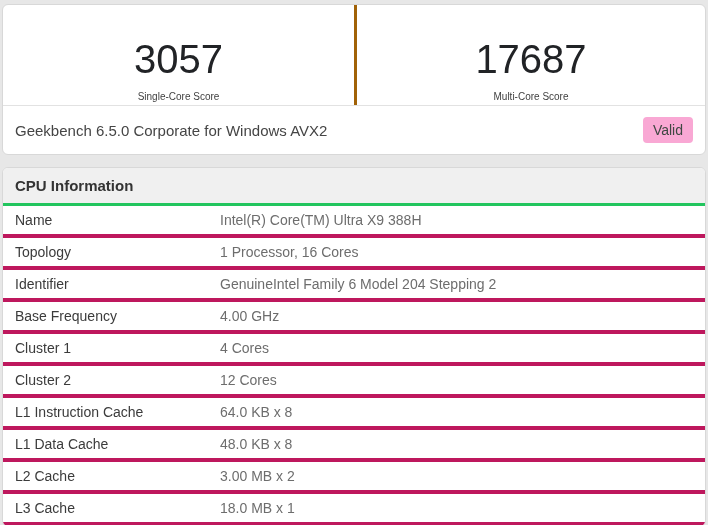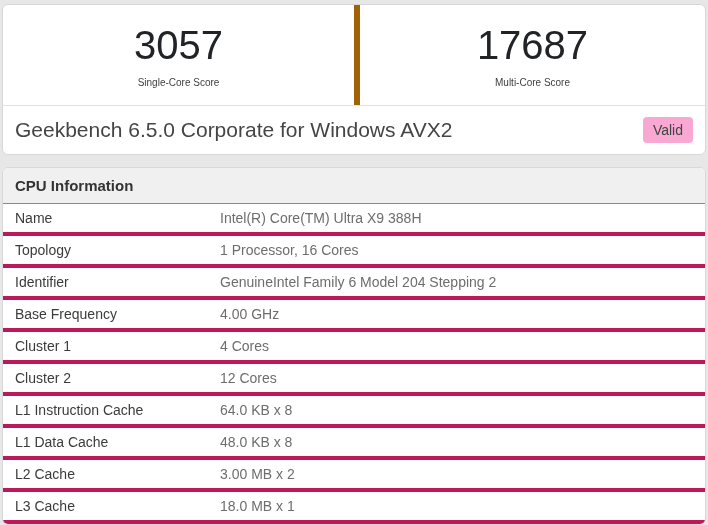--- a/index.html
+++ b/index.html
@@ -20,23 +20,23 @@
 
   
   .scores {
     display: flex;
     border-bottom: 1px solid #e2e2e2;
     height: 101px;
   }
   .score-cell {
     flex: 1 1 50%;
     text-align: center;
-    padding-top: 19px;
+    padding-top: 33px;
   }
-  .score-cell + .score-cell { border-left: 6px solid #a16207; }
+  .score-cell + .score-cell { border-left: 3px solid #a16207; }
   .score-value {
     font-size: 40px;
     font-weight: 400;
     color: #212326;
     line-height: 42px;
   }
   .score-label {
     margin-top: 11px;
     font-size: 10px;
     color: #3f3f3f;
@@ -44,34 +44,34 @@
 
   
   .result-bar {
     display: flex;
     align-items: center;
     justify-content: space-between;
     padding: 10px 12px;
     height: 48px;
   }
   .result-title {
-    font-size: 21px;
+    font-size: 15px;
     color: #454545;
   }
   .badge {
     font-size: 14px;
     padding: 4px 10px;
     border-radius: 4px;
     line-height: 18px;
   }
 
   
   .section-header {
     background: #f0f0f0;
-    border-bottom: 1px solid #22c55e;
+    border-bottom: 3px solid #22c55e;
     padding: 9px 12px;
     font-size: 15px;
     font-weight: 700;
     color: #333333;
   }
   table.info {
     width: 100%;
     border-collapse: collapse;
     table-layout: fixed;
   }

